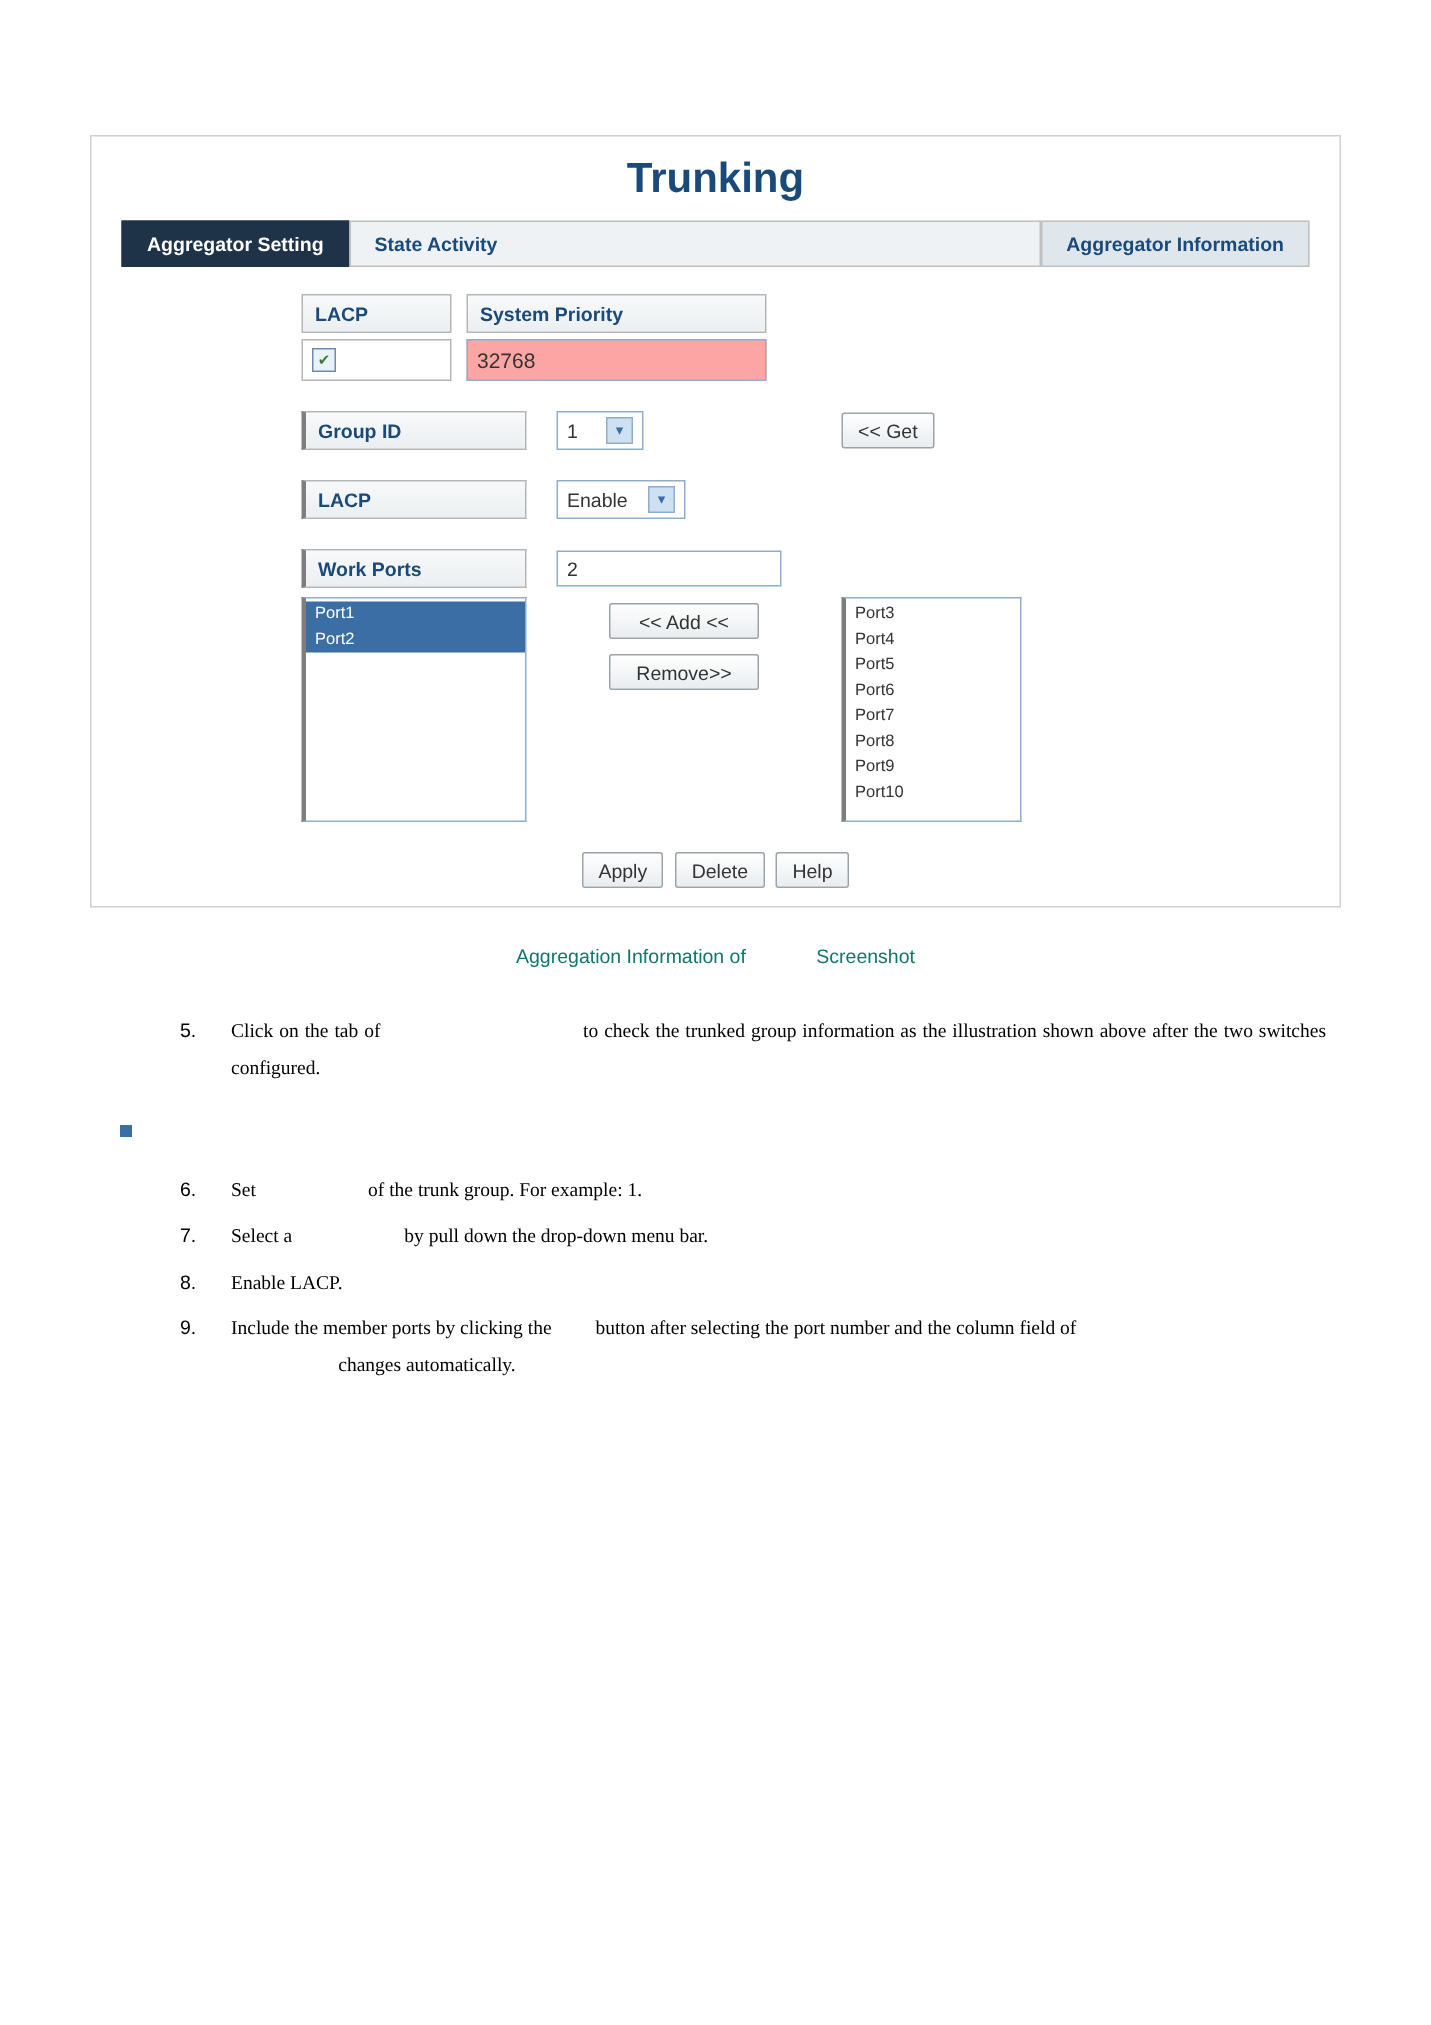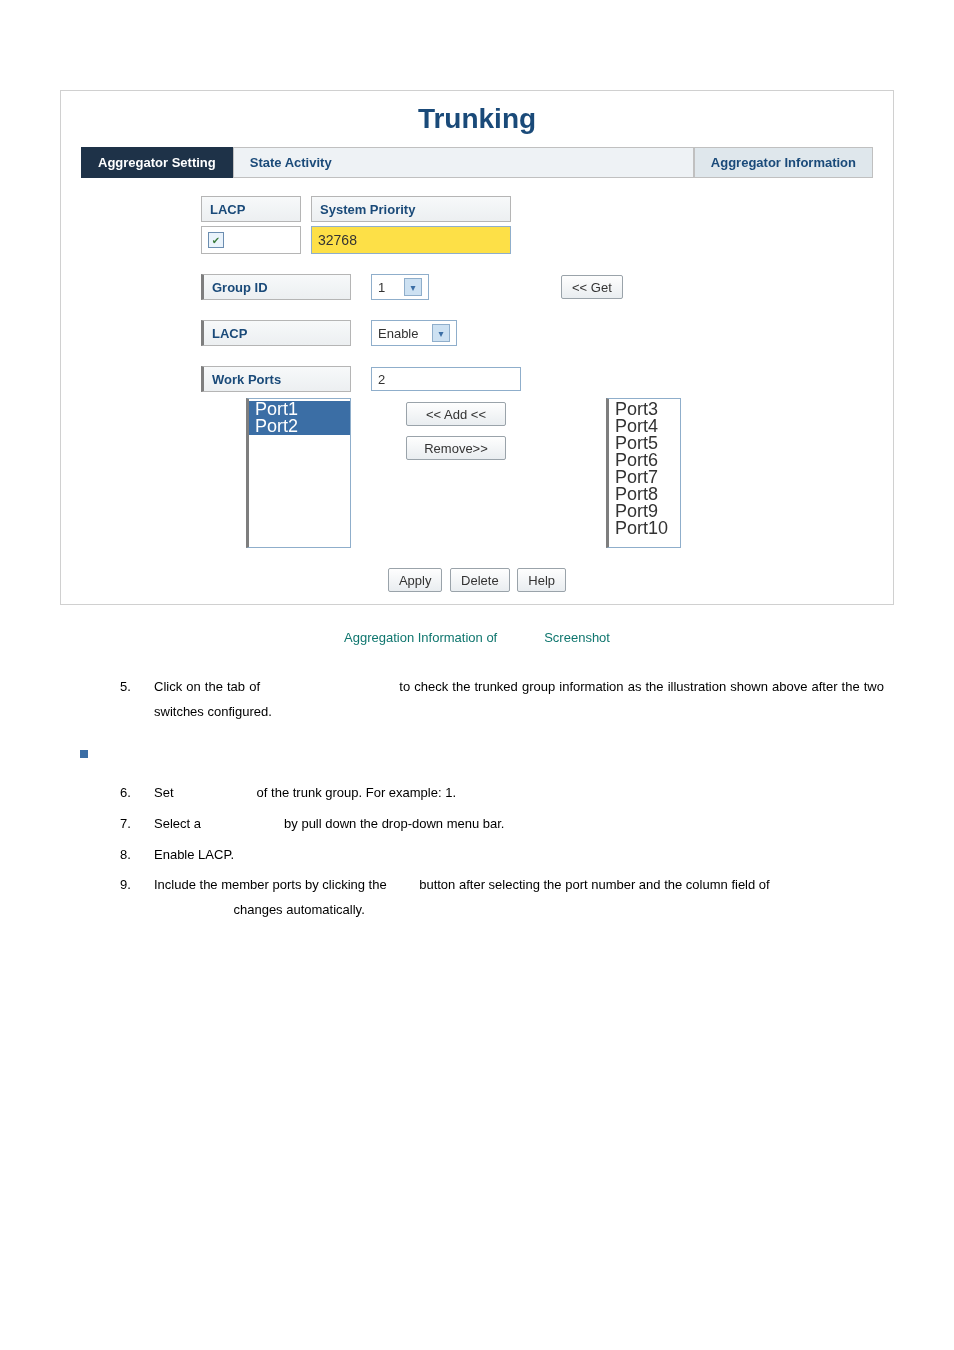--- a/index.html
+++ b/index.html
@@ -87,21 +87,21 @@
     background: #fff;
     display: flex;
     align-items: center;
     padding-left: 6px;
     box-sizing: border-box;
   }
   .text-input {
     width: 200px;
     height: 28px;
     border: 1px solid #8faecb;
-    background: #fde047;
+    background: #fca5a5;
     box-sizing: border-box;
     padding: 0 6px;
     font-size: 14px;
     color: #333;
   }
 
   .grid {
     display: grid;
     grid-template-columns: 150px 170px 120px;
     gap: 20px 20px;
@@ -183,24 +183,23 @@
     gap: 6px 20px;
     margin-top: 6px;
   }
   .listbox {
     border: 1px solid #8faecb;
     border-left: 3px solid #7e7e7e;
     background: #fff;
     height: 150px;
     box-sizing: border-box;
     padding: 2px 0;
-    font-size: 18px;
+    font-size: 11px;
     color: #333;
     overflow: hidden;
-    margin-left: 45px;
   }
   .listbox .item {
     padding: 0 6px;
     line-height: 17px;
   }
   .listbox .item.selected {
     background: #3b6ea5;
     color: #fff;
   }
   .mid-btns {
@@ -231,21 +230,21 @@
   }
   .doc-item {
     display: flex;
     margin-bottom: 6px;
     line-height: 1.9;
   }
   .doc-num {
     width: 34px;
     flex-shrink: 0;
   }
-  .doc-text { flex: 1; text-align: justify; }
+  .doc-text { flex: 1; text-align: justify; font-family: Liberation Serif, serif; }
 
   .bullet {
     width: 8px;
     height: 8px;
     background: #3b6ea5;
     display: inline-block;
     margin: 20px 0 20px 30px;
   }
 
   .pagenum {

